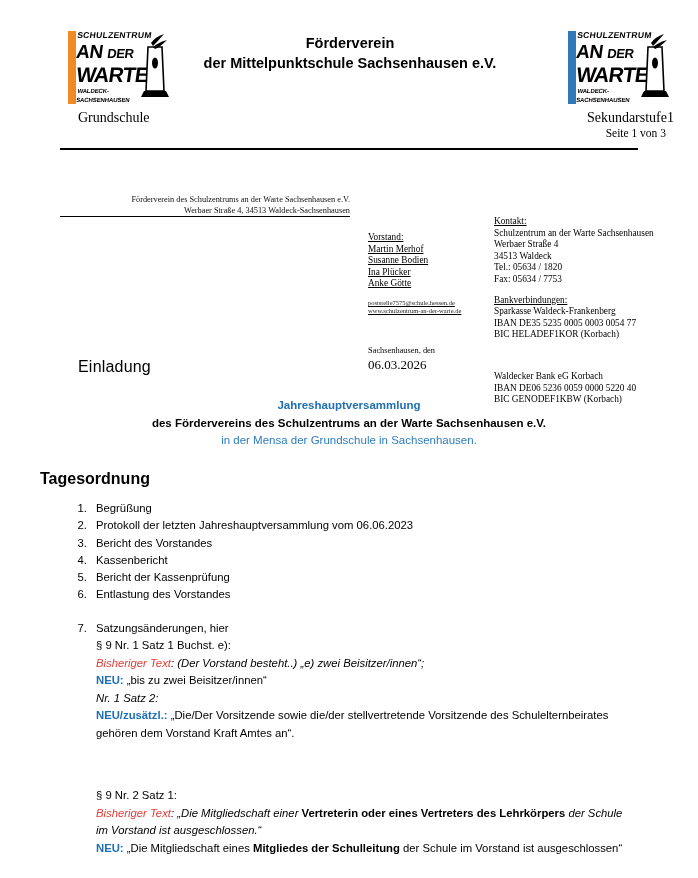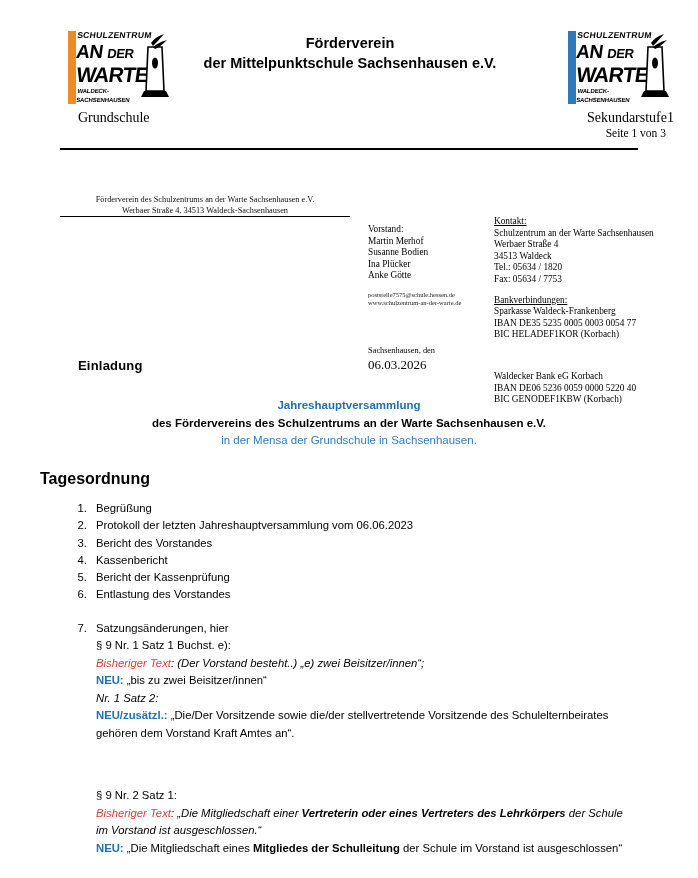--- a/index.html
+++ b/index.html
@@ -133,21 +133,21 @@
     height: 2.2px;
     background: #000;
   }
 
   
   .sender {
     position: absolute;
     left: 60px;
     top: 194px;
     width: 290px;
-    text-align: center;
+    text-align: right;
     font-family: "Liberation Serif", serif;
     font-size: 8.3px;
     line-height: 11px;
     color: #111;
   }
   .sender-rule {
     position: absolute;
     left: 60px;
     top: 216px;
     width: 290px;
@@ -156,21 +156,21 @@
   }
 
   
   .col {
     position: absolute;
     font-family: "Liberation Serif", serif;
     font-size: 9.3px;
     line-height: 11.6px;
     color: #000;
   }
-  .col-vorstand { left: 368px; top: 224px; width: 120px; }
+  .col-vorstand { left: 368px; top: 232px; width: 120px; text-decoration: underline; }
   .col-kontakt  { left: 494px; top: 216px; width: 200px; }
   .col u, .underline {
     text-decoration: underline;
   }
   .tiny {
     font-size: 6.5px;
     line-height: 8.5px;
     color: #222;
   }
   .spacer-9 { height: 9px; }
@@ -197,22 +197,22 @@
     font-family: Liberation Serif, serif;
     font-size: 9.3px;
     line-height: 11.6px;
   }
 
   
   .einladung {
     position: absolute;
     left: 78px;
     top: 358px;
-    font-size: 13px;
-    font-weight: bold;
+    font-size: 16px;
+    font-weight: normal;
     letter-spacing: 0.2px;
   }
 
   
   .invite {
     position: absolute;
     left: 60px;
     top: 397px;
     width: 578px;
     text-align: center;
@@ -268,21 +268,21 @@
     width: 530px;
     font-size: 11.3px;
     line-height: 17.5px;
   }
   .sat-1 { top: 637px; }
   .sat-2 { top: 787px; }
 
   .red { color: #e23b35; font-style: italic; }
   .blue-b { color: #1f6fb5; font-weight: bold; }
   .ital { font-style: italic; }
-  .ital-b { font-style: italic; font-weight: bold; }
+  .ital-b { font-weight: bold; }
   .bold { font-weight: bold; margin-top: 34px; }
 </style>
 </head>
 <body>
 
 <div class="page">
 
   <div class="header">
 
     <div class="logo-box logo-left">

